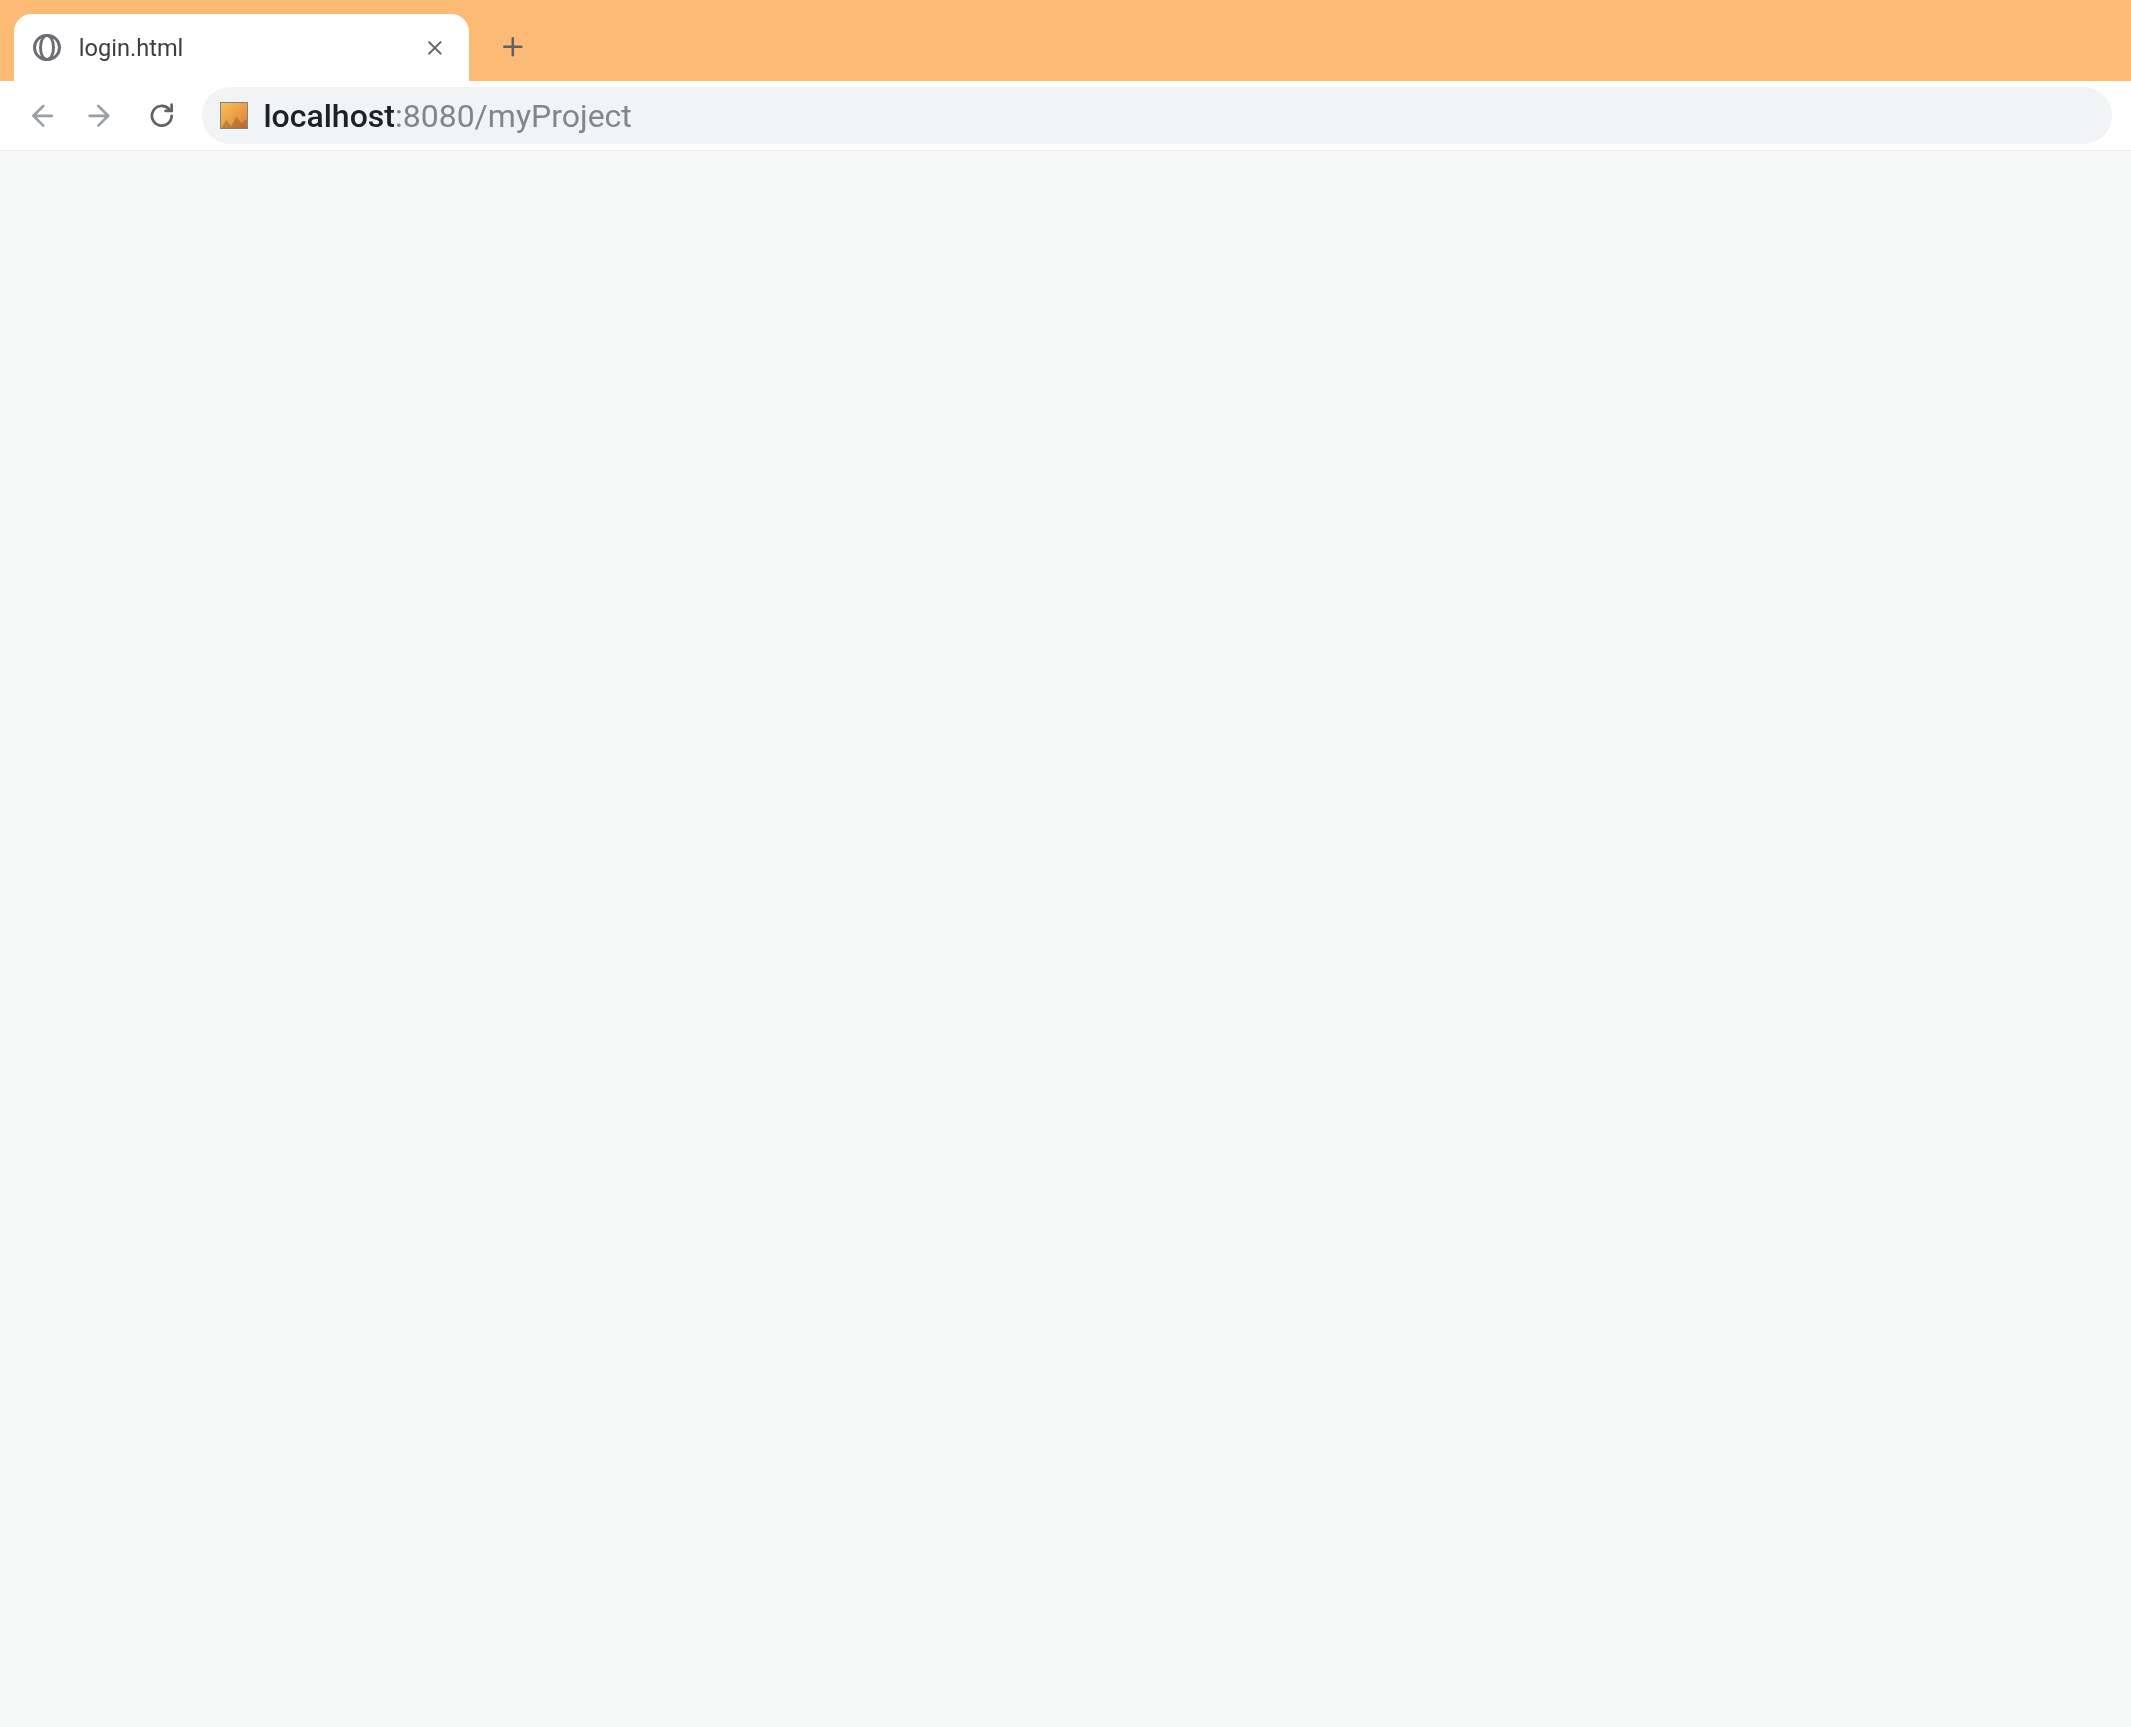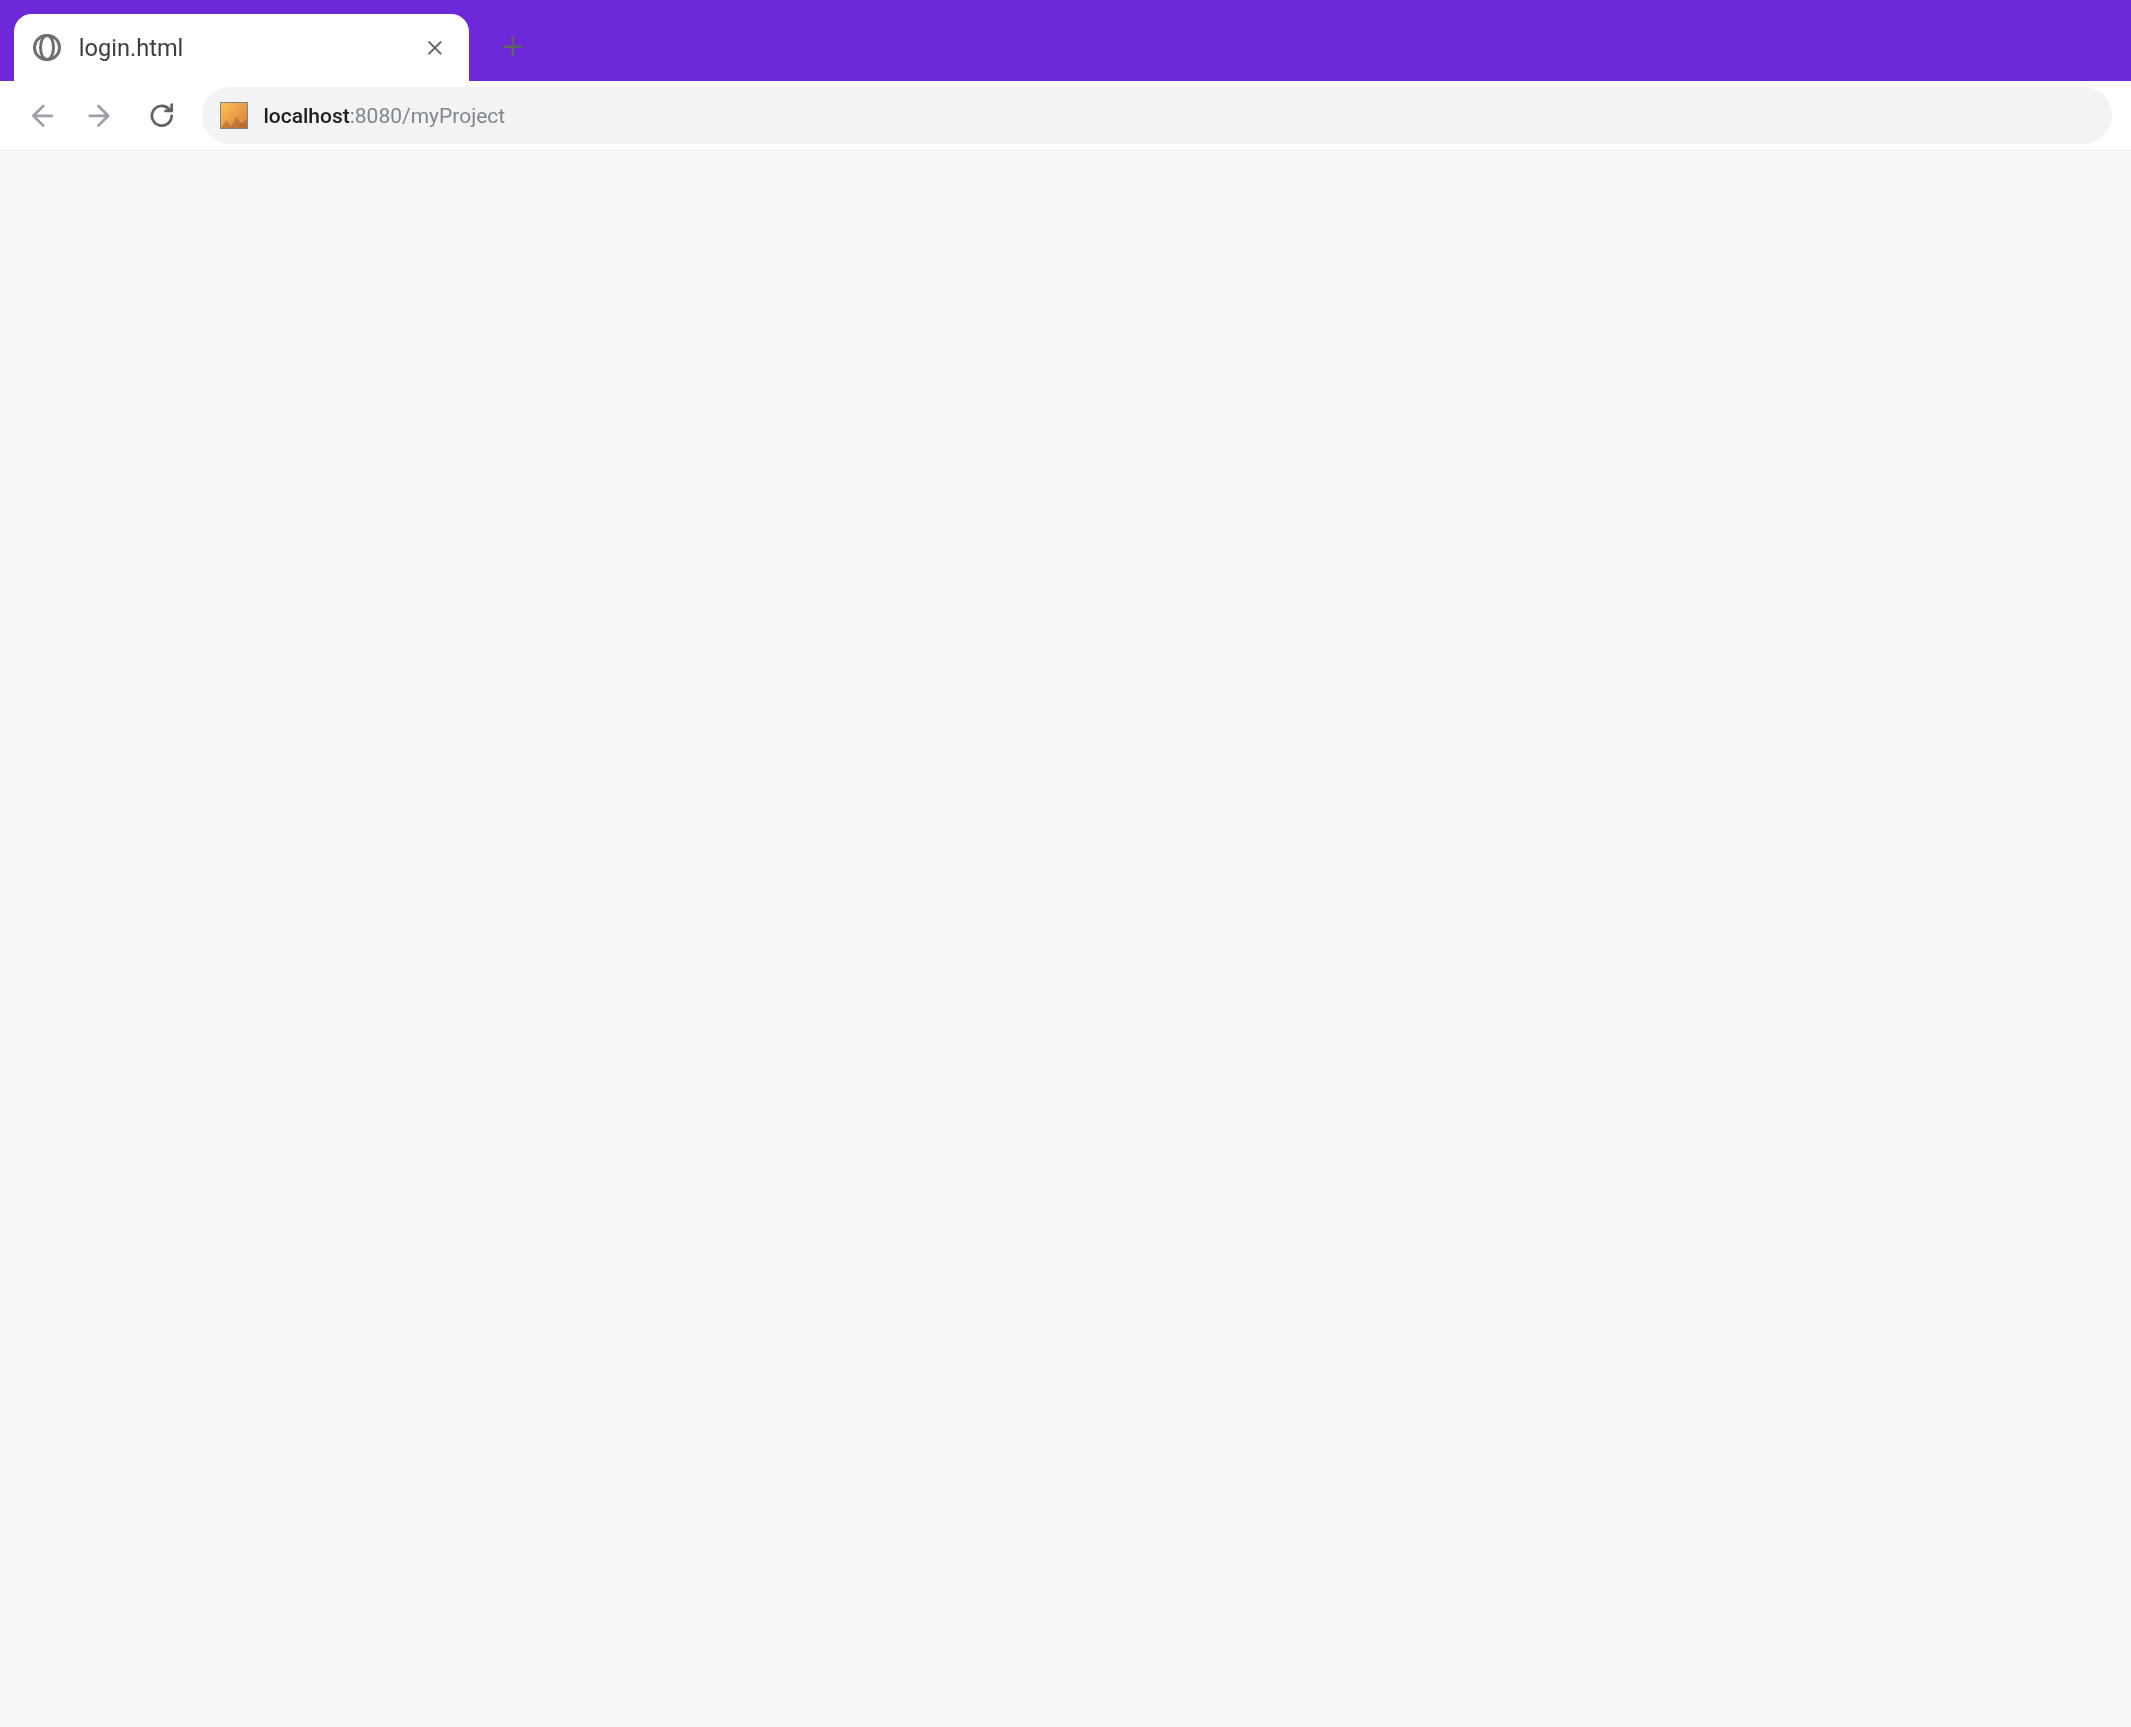--- a/index.html
+++ b/index.html
@@ -1,19 +1,19 @@
 <!DOCTYPE html>
 <html><head>
   <meta charset="utf-8">
   <style>
     * { margin:0; padding:0; box-sizing:border-box; font-family: -apple-system, BlinkMacSystemFont, "Segoe UI", Roboto, Arial, sans-serif; }
     body { width:2132px; height:1728px; background:#ffffff; overflow:hidden; }
 
     
-    .tab-strip { height:81px; background:#6d28d9; display:flex; align-items:flex-end; padding-left:13.8px; position:relative; }
+    .tab-strip { height:81px; background:#fdba74; display:flex; align-items:flex-end; padding-left:13.8px; position:relative; }
     .tab {
       background:#ffffff;
       height:67px; width:455px;
       border-top-left-radius:17.7px; border-top-right-radius:17.7px;
       display:flex; align-items:center;
       padding:0 19.7px 0 19.7px;
       position:relative;
     }
     .tab .favicon { width:27.6px; height:27.6px; border-radius:50%; border:3px solid #6b6f74; position:relative; margin-right:17.7px; }
     .tab .favicon::after { content:""; position:absolute; left:3px; top:-3px; width:15.8px; height:27.6px; border:3px solid #6b6f74; border-radius:50%; box-sizing:border-box; }
@@ -35,21 +35,21 @@
       width:27.6px; height:27.6px; border:1px solid #838383;
       background:linear-gradient(135deg,#f6c255 0%, #e27d39 100%);
       margin-right:15.8px;
       position:relative;
     }
     .site-icon::before{
       content:""; position:absolute; left:0; right:0; bottom:0; height:11.8px;
       background:rgba(0,0,0,0.18);
       clip-path:polygon(0 100%,20% 30%,40% 80%,60% 0%,80% 60%,100% 20%,100% 100%);
     }
-    .url { font-size:21px; color:#80868b; white-space:nowrap; }
+    .url { font-size:32px; color:#80868b; white-space:nowrap; }
     .url .host { color:#202124; font-weight:500; }
 
     .content { background:#ffffff; height:calc(1728px - 81px - 70px); }
     .content-inner { height:100%; background:#f7f8f8; }
   </style>
 </head>
 <body>
 
 <div class="tab-strip">
   <div class="tab">

